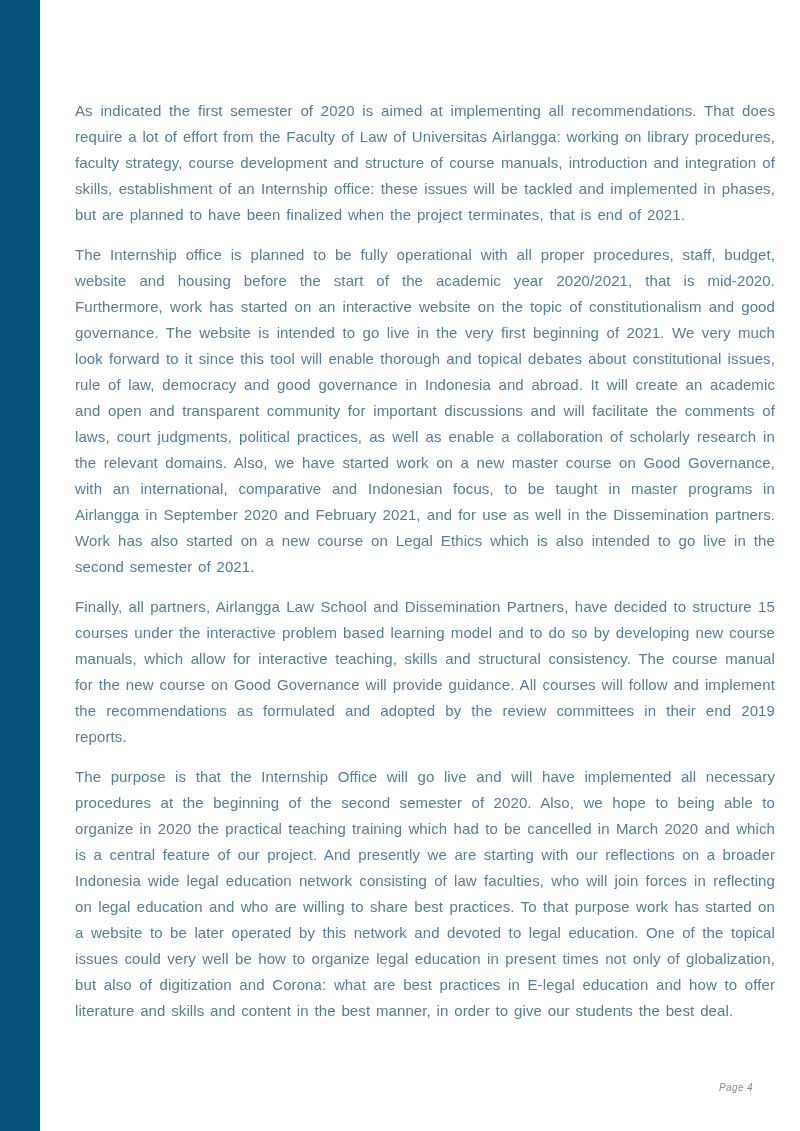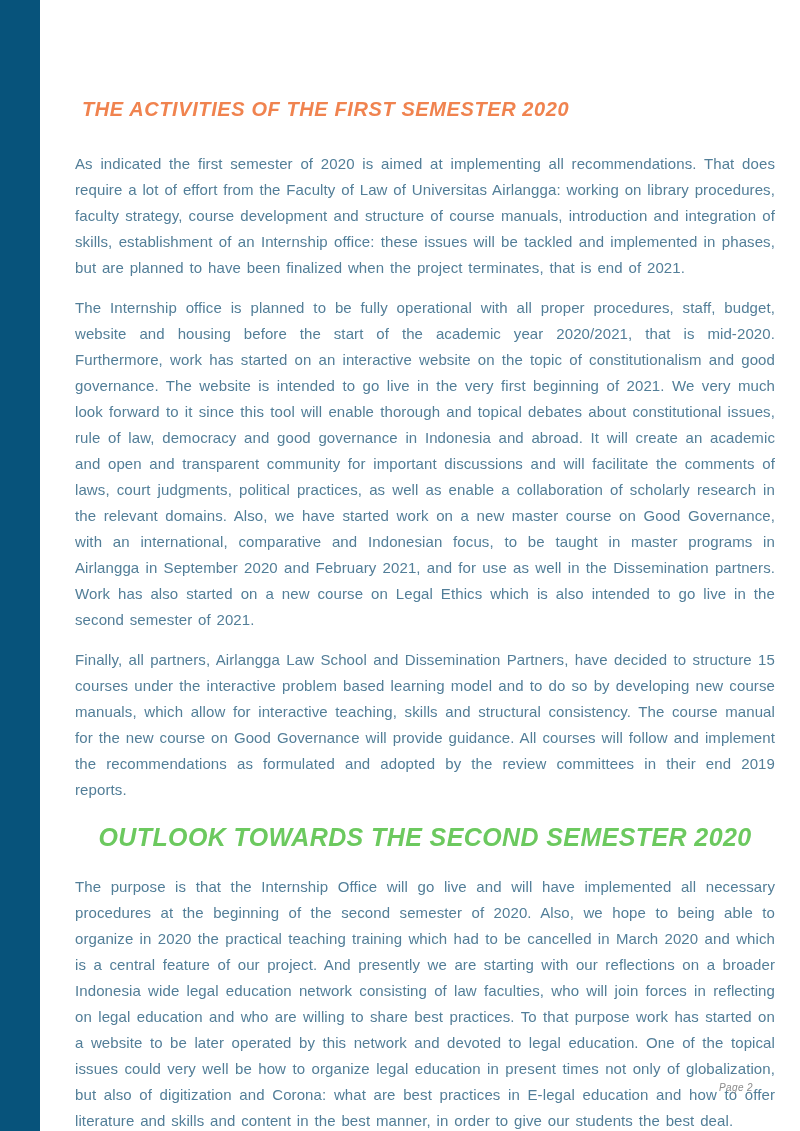--- a/index.html
+++ b/index.html
@@ -74,32 +74,30 @@
 </head>
 <body>
 
 <div class="page">
 
   <div class="accent-bar"></div>
 
   <div class="content">
 
     <section>
-      <h1 class="heading-first">THE ACTIVITIES OF THE FIRST SEMESTER 2020</h1>
 
       <p class="body-paragraph">As indicated the first semester of 2020 is aimed at implementing all recommendations. That does require a lot of effort from the Faculty of Law of Universitas Airlangga: working on library procedures, faculty strategy, course development and structure of course manuals, introduction and integration of skills, establishment of an Internship office: these issues will be tackled and implemented in phases, but are planned to have been finalized when the project terminates, that is end of 2021.</p>
 
       <p class="body-paragraph">The Internship office is planned to be fully operational with all proper procedures, staff, budget, website and housing before the start of the academic year 2020/2021, that is mid-2020. Furthermore, work has started on an interactive website on the topic of constitutionalism and good governance. The website is intended to go live in the very first beginning of 2021. We very much look forward to it since this tool will enable thorough and topical debates about constitutional issues, rule of law, democracy and good governance in Indonesia and abroad. It will create an academic and open and transparent community for important discussions and will facilitate the comments of laws, court judgments, political practices, as well as enable a collaboration of scholarly research in the relevant domains. Also, we have started work on a new master course on Good Governance, with an international, comparative and Indonesian focus, to be taught in master programs in Airlangga in September 2020 and February 2021, and for use as well in the Dissemination partners. Work has also started on a new course on Legal Ethics which is also intended to go live in the second semester of 2021.</p>
 
       <p class="body-paragraph">Finally, all partners, Airlangga Law School and Dissemination Partners, have decided to structure 15 courses under the interactive problem based learning model and to do so by developing new course manuals, which allow for interactive teaching, skills and structural consistency. The course manual for the new course on Good Governance will provide guidance. All courses will follow and implement the recommendations as formulated and adopted by the review committees in their end 2019 reports.</p>
     </section>
 
     <section>
-      <h1 class="heading-second">OUTLOOK TOWARDS THE SECOND SEMESTER 2020</h1>
 
       <p class="body-paragraph">The purpose is that the Internship Office will go live and will have implemented all necessary procedures at the beginning of the second semester of 2020. Also, we hope to being able to organize in 2020 the practical teaching training which had to be cancelled in March 2020 and which is a central feature of our project. And presently we are starting with our reflections on a broader Indonesia wide legal education network consisting of law faculties, who will join forces in reflecting on legal education and who are willing to share best practices. To that purpose work has started on a website to be later operated by this network and devoted to legal education. One of the topical issues could very well be how to organize legal education in present times not only of globalization, but also of digitization and Corona: what are best practices in E-legal education and how to offer literature and skills and content in the best manner, in order to give our students the best deal.</p>
     </section>
 
   </div>
 
-  <div class="page-footer">Page 2</div>
+  <div class="page-footer">Page 4</div>
 
 </div>
 
 </body></html>

